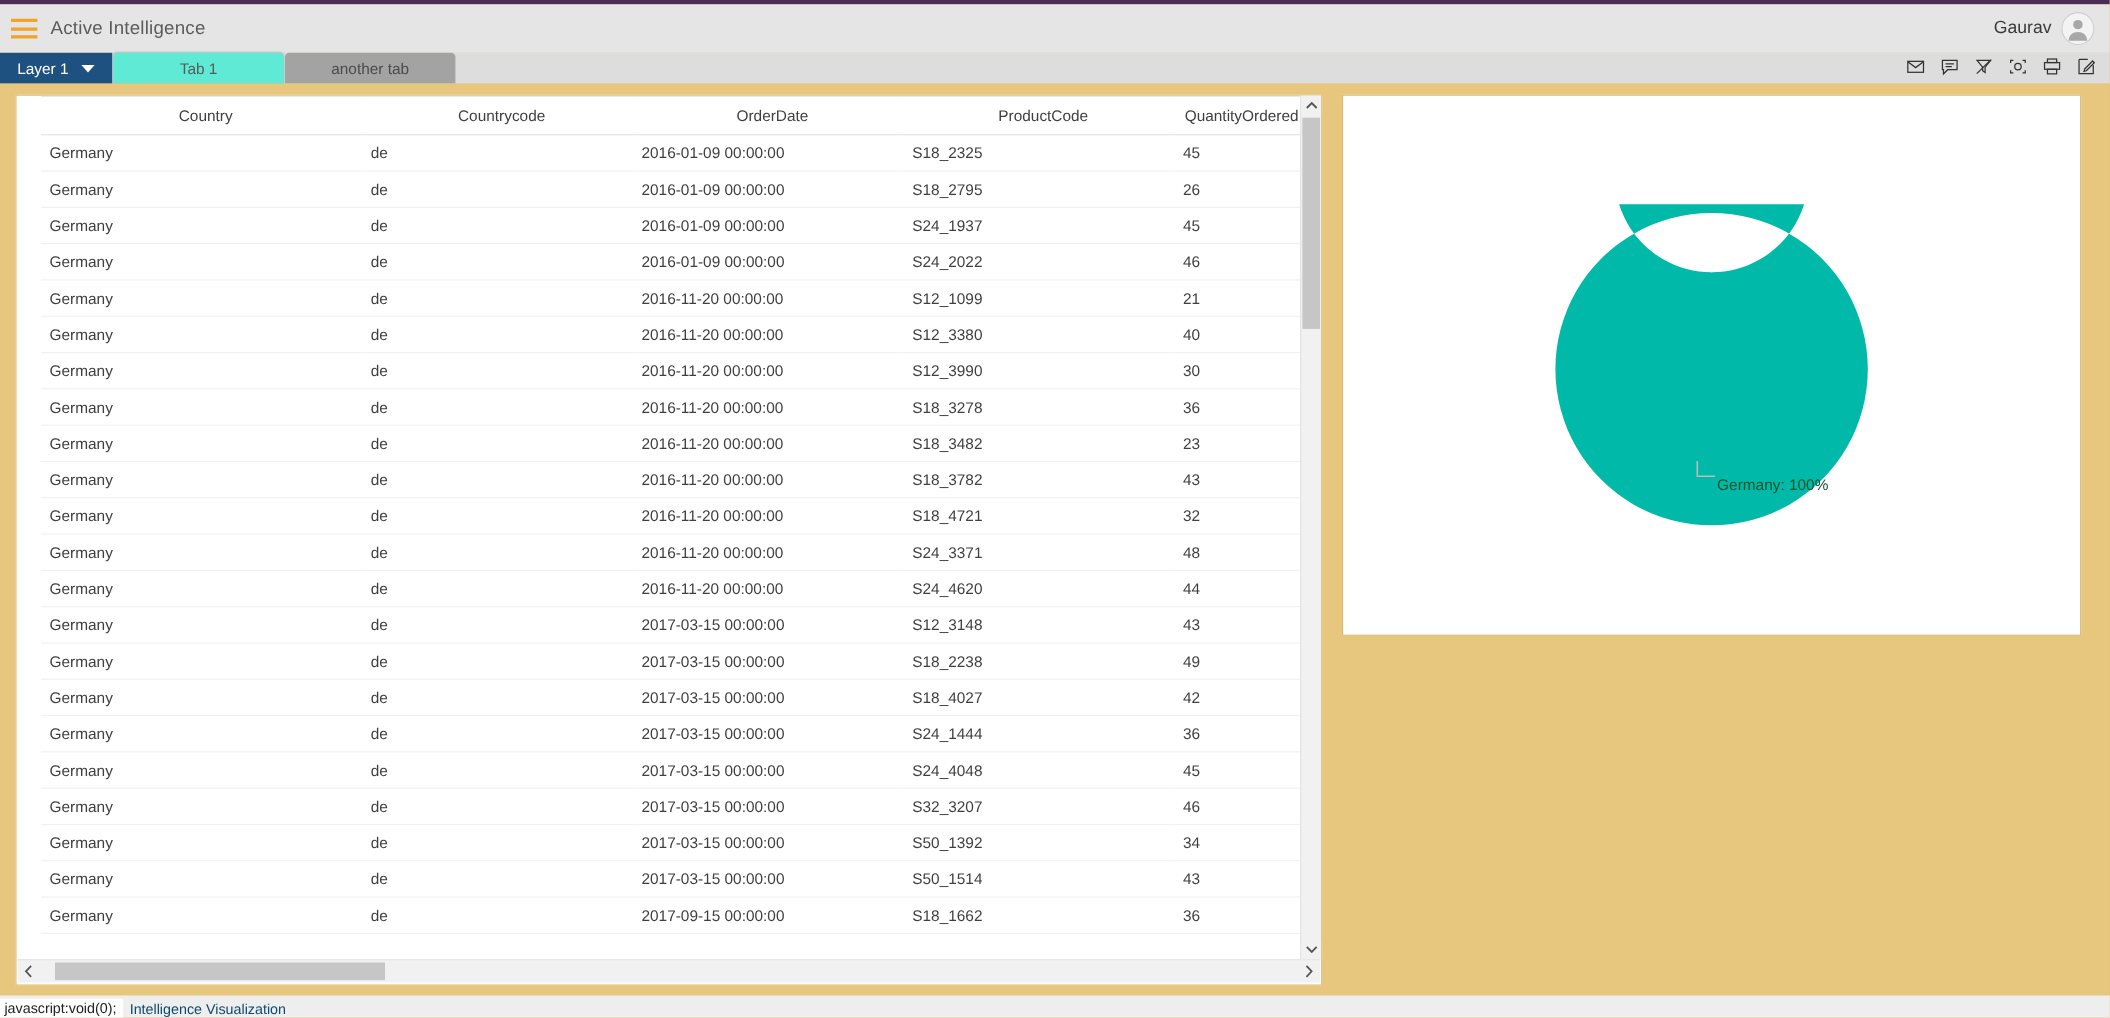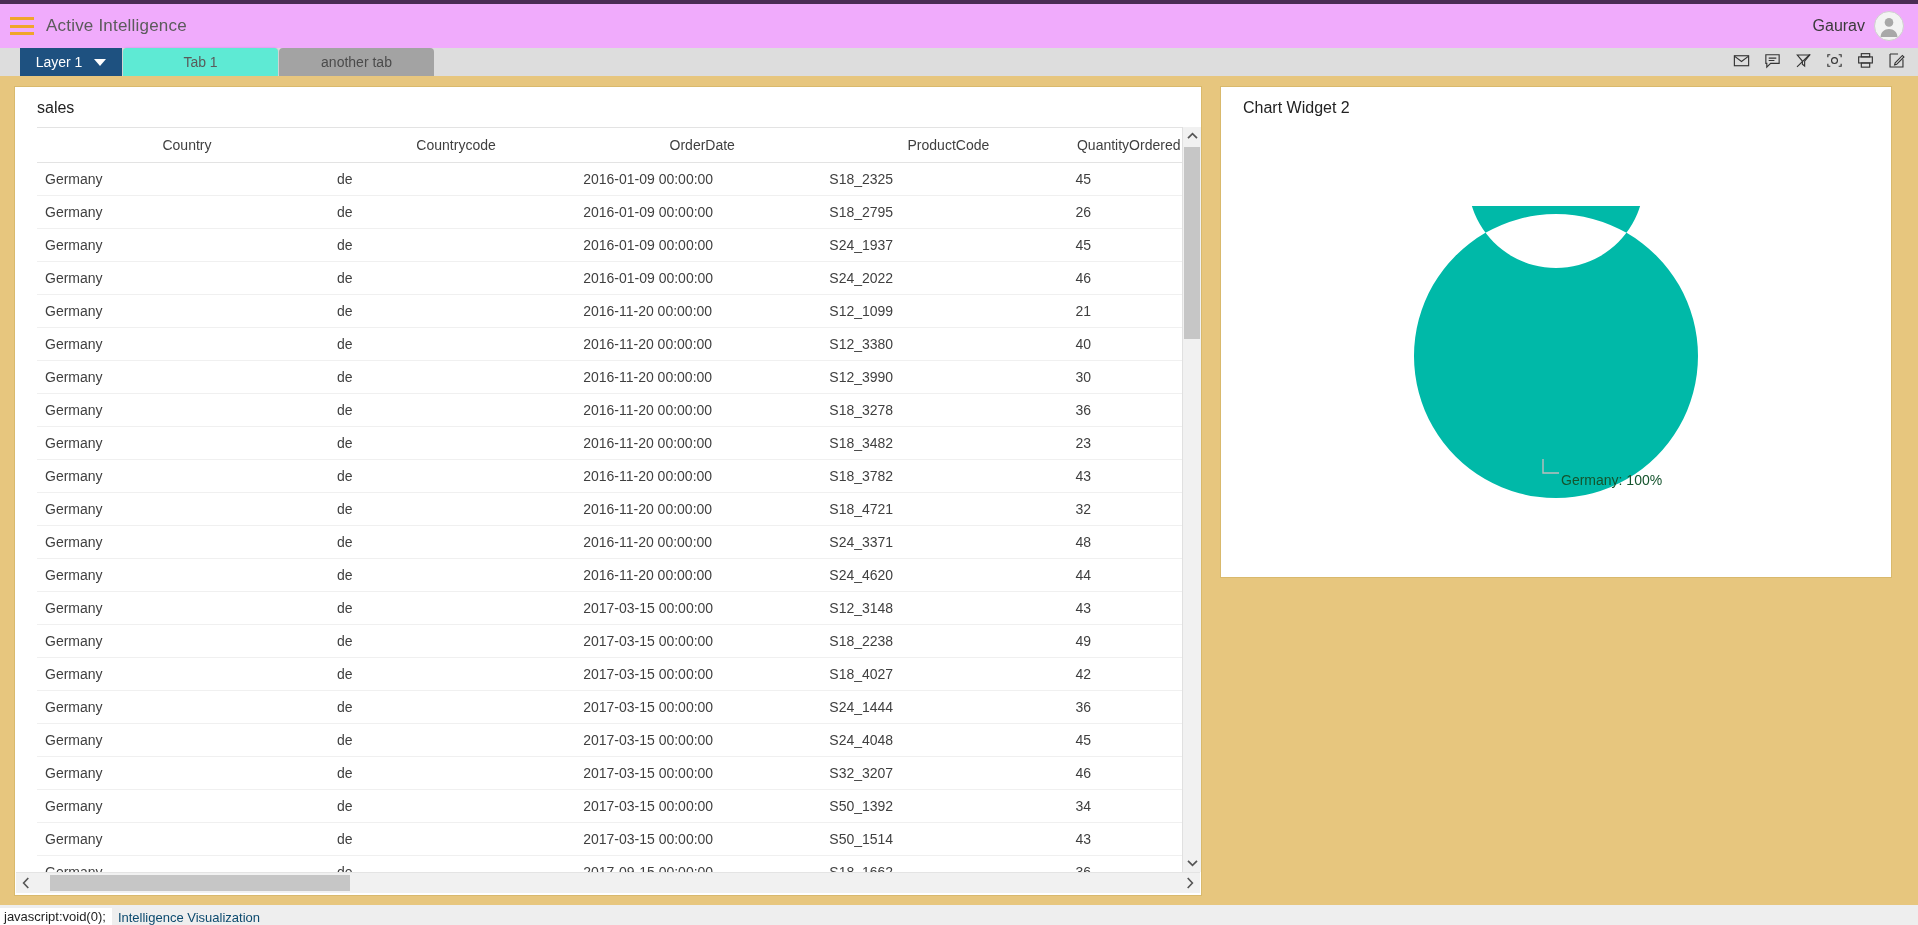--- a/index.html
+++ b/index.html
@@ -14,21 +14,21 @@
   
   .top-strip {
     height: 4px;
     background: #4a2c54;
     width: 100%;
   }
 
   
   .app-header {
     height: 44px;
-    background: #f0abfc;
+    background: #e5e5e5;
     display: flex;
     align-items: center;
     padding: 0 14px 0 10px;
     position: relative;
   }
   .hamburger {
     width: 24px;
     height: 18px;
     display: flex;
     flex-direction: column;
@@ -71,21 +71,20 @@
     cursor: pointer;
   }
 
   
   .tabbar {
     height: 28px;
     background: #dddddd;
     display: flex;
     align-items: flex-end;
     position: relative;
-    padding-left: 20px;
   }
   .layer-btn {
     background: #1e5180;
     color: #ffffff;
     height: 28px;
     min-width: 102px;
     display: flex;
     align-items: center;
     justify-content: center;
     gap: 12px;
@@ -370,21 +369,20 @@
           <path d="M3.2 3.2h8.4M3.2 3.2v13.6h13.6V8.6" fill="none" stroke="#333" stroke-width="1.2"></path>
           <path d="M8.6 12.4l7.6-7.7 1.6 1.6-7.6 7.7-2.2.6z" fill="none" stroke="#333" stroke-width="1.2"></path>
         </svg>
     </span>
   </div>
 </div>
 
 <div class="workspace">
 
   <div class="widget table-widget">
-    <div class="widget-title">sales</div>
 
     <div class="table-scroll-wrap">
       <div class="table-area">
         <table class="data">
           <colgroup>
             <col class="c-country">
               <col class="c-ccode">
               <col class="c-date">
               <col class="c-prod">
               <col class="c-qty">
@@ -585,21 +583,20 @@
       </div>
       <div class="harrow">
         <svg width="8" height="12" viewBox="0 0 8 12">
             <path d="M1.7 1L6.4 6l-4.7 5" fill="none" stroke="#555" stroke-width="1.6"></path>
           </svg>
       </div>
     </div>
   </div>
 
   <div class="widget chart-widget">
-    <div class="widget-title">Chart Widget 2</div>
     <div class="chart-canvas">
       <div class="donut-wrap">
         <svg id="donut-svg" width="300" height="300" viewBox="0 0 300 300" aria-hidden="true">
             <path d="M 150 8 A 142 142 0 1 1 149.99 8 Z M 150 61.959999999999994 A 88.04 88.04 0 1 0 149.99 61.959999999999994 Z" fill="#00b9a8" fill-rule="evenodd"></path>
             <line x1="150" y1="8" x2="150" y2="61.959999999999994" stroke="#ffffff" stroke-width="1.6"></line>
           </svg>
       </div>
       <div class="slice-label" id="slice-label" style="left: 340px; top: 345px;">Germany: 100%</div>
       <svg class="leader" width="672" height="420" style="position:absolute;left:0;top:0;pointer-events:none;">
         <path d="M322 332 L322 346 L338 346" fill="none" stroke="#bdbdbd" stroke-width="1.4"></path>

